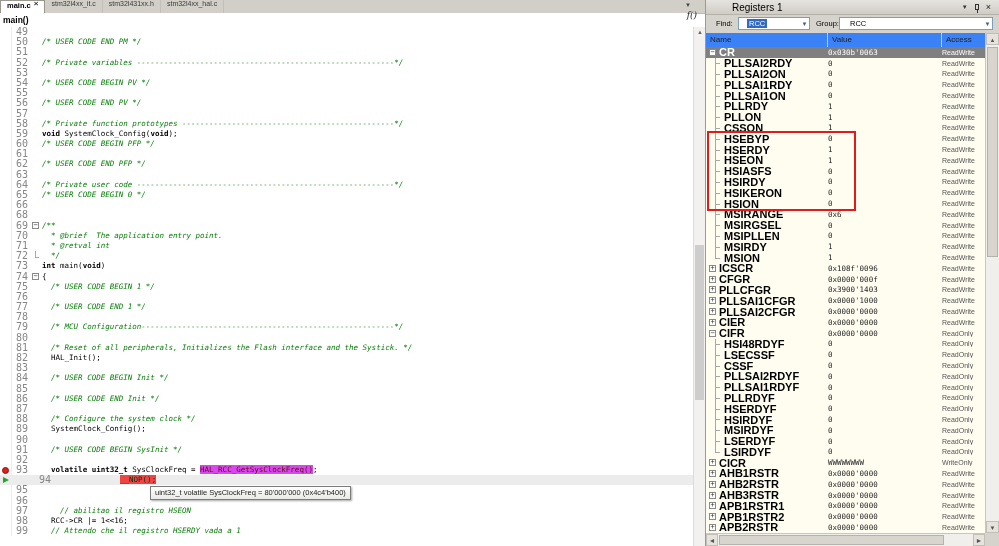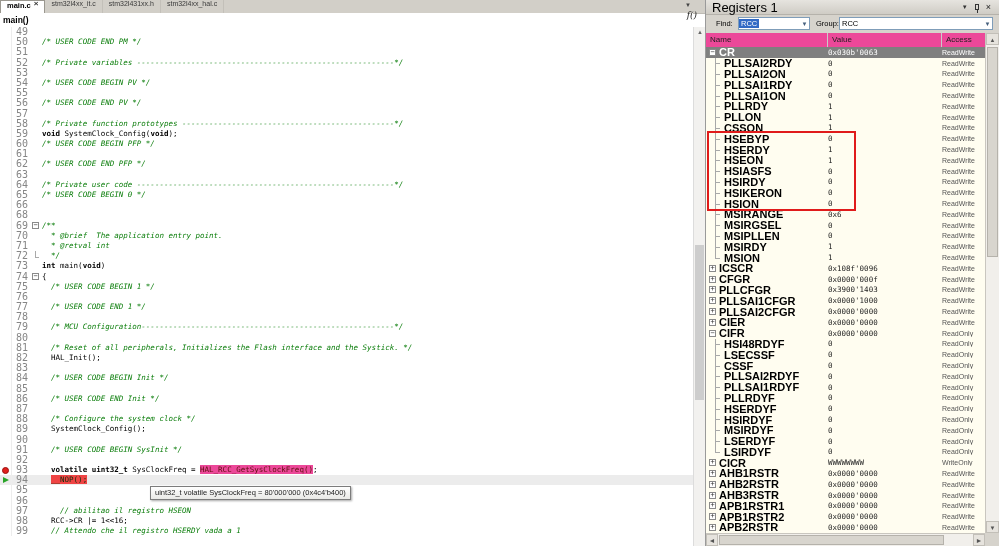--- a/index.html
+++ b/index.html
@@ -16,36 +16,36 @@
               border:1px solid #9a978f;border-bottom:none;}
   .tabx{font-size:8px;color:#333;line-height:6px;}
   .crumbbar{position:absolute;left:0;top:13px;width:693px;height:14px;background:#fff;}
   .crumb{font-weight:bold;font-size:8.5px;color:#000;padding:2px 0 0 3px;}
   .ed-dd{position:absolute;right:14px;top:2px;font-size:6px;color:#444;}
   .ed-fn{position:absolute;right:8px;top:10px;font-family:"DejaVu Serif",serif;
          font-style:italic;font-size:9px;color:#222;}
 
   .codehost{position:absolute;left:0;top:27px;width:693px;height:519px;background:#fff;overflow:hidden;}
   .cl{display:flex;height:10.2px;line-height:10.2px;white-space:pre;}
-  .cl.cur{background:#ececec;}
+  .cl.cur{background:#ececec;gap:23px;}
   .m{width:11px;flex:0 0 11px;display:flex;align-items:center;justify-content:center;
      border-right:1px solid #ededed;}
   .ln{width:16px;flex:0 0 16px;text-align:right;padding-right:3px;font-size:10px;color:#868686;
       font-family:"DejaVu Sans Mono",monospace;}
   .fc{width:11px;flex:0 0 11px;position:relative;display:flex;align-items:center;}
   .fc.gge::before{content:"";position:absolute;left:4px;top:0;height:6px;border-left:1px solid #a9a9a9;}
   .fc.gge::after{content:"";position:absolute;left:4px;top:6px;width:4px;border-top:1px solid #a9a9a9;}
   .fb{position:relative;z-index:2;width:7px;height:7px;margin-left:1px;background:#fff;
       border:1px solid #8a8a8a;box-sizing:border-box;display:flex;align-items:center;justify-content:center;
       font-size:7px;line-height:5px;color:#333;font-family:"DejaVu Sans Mono",monospace;}
   .ct{flex:1;font-family:"DejaVu Sans Mono",monospace;font-size:7.5px;color:#000;overflow:hidden;}
   .s-c{color:#0a7d0a;font-style:italic;}
   .s-k{font-weight:bold;color:#000;}
   .s-p{color:#000;}
-  .s-hr{background:#ec4899;color:#5d100e;}
+  .s-hr{background:#d946ef;color:#5d100e;}
   .s-hg{background:#ef4444;color:#0c300c;}
   .bp{width:7px;height:7px;border-radius:50%;background:#e01f1c;border:1px solid #9d0f0d;box-sizing:border-box;}
   .pc{width:0;height:0;border-top:3px solid transparent;border-bottom:3px solid transparent;
       border-left:6px solid #28a428;}
 
   .ed-vscroll{position:absolute;right:0;top:27px;width:12px;height:519px;background:#f2f1ef;
               border-left:1px solid #dcdcdc;box-sizing:border-box;}
   .ed-vscroll .arr{position:absolute;left:0;width:12px;height:10px;text-align:center;
                    font-size:6px;color:#666;line-height:10px;}
   .ed-vthumb{position:absolute;left:1px;width:9px;top:218px;height:155px;background:#cdcdcd;}
@@ -54,34 +54,34 @@
            font-size:7.5px;color:#222;border:1px solid #7c7c7c;
            background:linear-gradient(#ffffff,#e9e9e6);box-shadow:1px 1px 2px rgba(0,0,0,.35);
            white-space:nowrap;}
 
   
   .reg-pane{position:absolute;left:705px;top:0;width:294px;height:546px;background:#d6d3cc;
             border-left:1px solid #9a9a9a;box-sizing:border-box;}
   .reg-title{position:absolute;left:0;top:0;right:0;height:14px;
              background:linear-gradient(#e6e4df,#cfccc5);border-bottom:1px solid #b5b2ab;
              display:flex;align-items:center;}
-  .reg-title-label{font-size:13px;color:#000;padding-left:6px;flex:1;}
+  .reg-title-label{font-size:10px;color:#000;padding-left:6px;flex:1;margin-left:20px;}
   .reg-title-icons{display:flex;align-items:center;gap:7px;padding-right:8px;}
   .ti-dd{font-size:6px;color:#333;}
   .ti-pin{width:4px;height:6px;border:1px solid #333;box-sizing:border-box;position:relative;}
   .ti-pin::after{content:"";position:absolute;left:1px;top:5px;height:3px;border-left:1px solid #333;}
   .ti-x{font-size:9px;color:#222;line-height:8px;}
   .reg-toolbar{position:absolute;left:0;top:14px;right:0;height:19px;padding-left:28px;}
   .rt-label{position:absolute;top:5px;font-size:7.5px;color:#000;}
   .combo{position:absolute;top:3px;height:13px;background:#fff;border:1px solid #7f9db9;
          box-sizing:border-box;font-size:7.5px;display:flex;align-items:center;}
-  .combo .val{padding-left:2px;flex:1;white-space:nowrap;overflow:hidden;}
+  .combo .val{padding-left:2px;flex:1;white-space:nowrap;overflow:hidden;margin-left:8px;}
   .combo .val.selblue{flex:0 0 auto;background:#316ac5;color:#fff;padding:0 2px;}
   .combo .carr{width:9px;text-align:center;font-size:6px;color:#46607e;}
-  .gridhead{position:absolute;left:0;top:33px;right:14px;height:14px;background:#ec4899;
+  .gridhead{position:absolute;left:0;top:33px;right:14px;height:14px;background:#3b82f6;
             border-bottom:5px solid #000000;}
   .gh-cell{position:absolute;top:0;height:14px;box-sizing:border-box;border-right:1px solid #c9c9c9;
            font-size:8px;color:#222;padding:2px 0 0 4px;}
   .rows{position:absolute;left:0;top:47px;right:14px;bottom:13px;background:#fffdf0;overflow:hidden;}
   .rrow{display:flex;height:10.8px;align-items:center;}
   .rrow.sel{background:#7f7f7f;}
   .rrow.sel .rname,.rrow.sel .vc,.rrow.sel .ac{color:#fff;}
   .nc{flex:0 0 122px;width:122px;display:flex;align-items:center;height:100%;
       padding-left:3px;box-sizing:border-box;overflow:hidden;}
   .exp{width:7px;height:7px;flex:0 0 7px;background:#fff;border:1px solid #8a8a8a;box-sizing:border-box;

